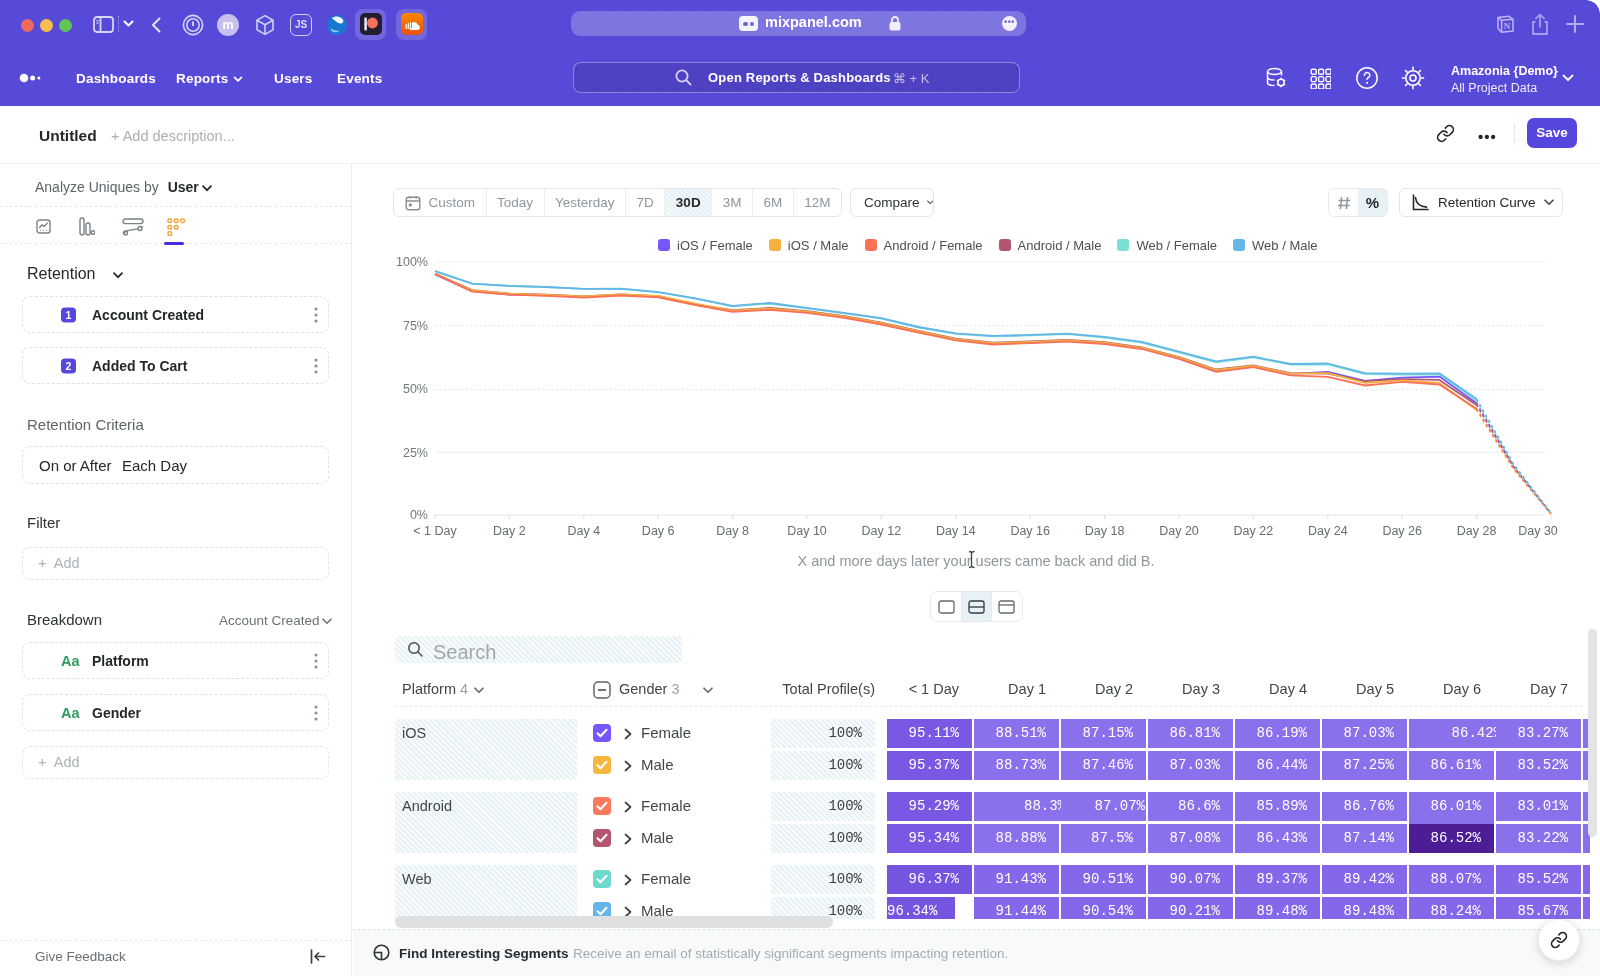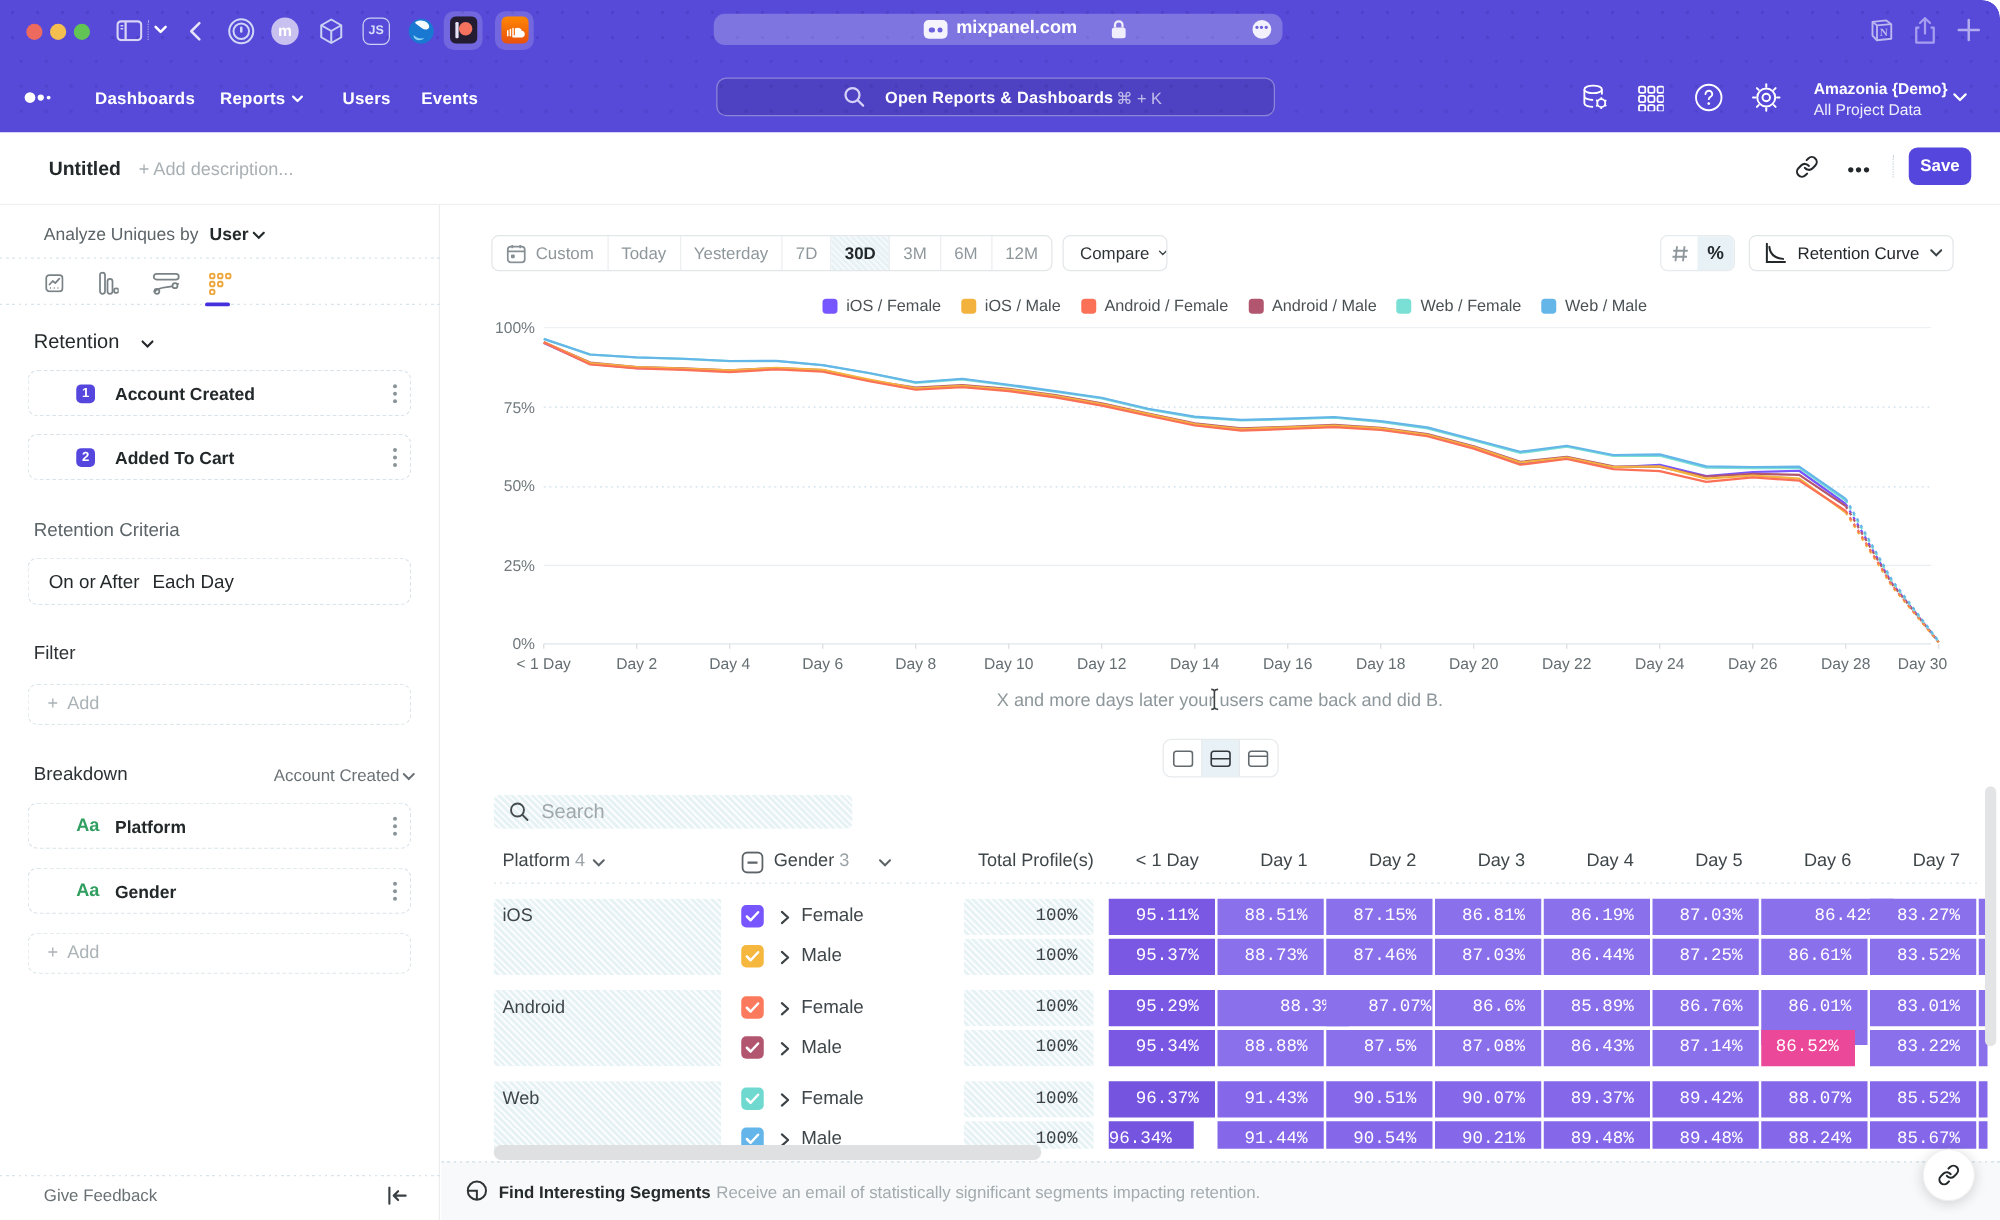--- a/index.html
+++ b/index.html
@@ -404,21 +404,21 @@
         <rect x="1" y="1" width="15" height="12" rx="2"></rect>
         <line x1="1" y1="5" x2="16" y2="5"></line>
       </svg>
     </div>
   </div>
 <div class="skel" style="left:395px;top:636px;width:287px;height:27px;border-radius:5px"></div>
 <svg class="abs" style="left:407px;top:641px" width="17" height="17" viewBox="0 0 17 17">
     <circle cx="7" cy="7" r="5.2" fill="none" stroke="#454c50" stroke-width="1.5"></circle>
     <line x1="11" y1="11" x2="15" y2="15" stroke="#454c50" stroke-width="1.5" stroke-linecap="round"></line>
   </svg>
-<div class="abs" style="left:433px;top:641px;font-size:16px;color:#a0a8ac">Search</div>
+<div class="abs" style="left:433px;top:641px;font-size:20px;color:#a0a8ac">Search</div>
 <div class="skel" style="left:395px;top:719px;width:182px;height:61px"></div>
 <div class="plat" style="left:402px;top:725px">iOS</div>
 <div class="skel" style="left:395px;top:792px;width:182px;height:61px"></div>
 <div class="plat" style="left:402px;top:798px">Android</div>
 <div class="skel" style="left:395px;top:865px;width:182px;height:61px"></div>
 <div class="plat" style="left:402px;top:871px">Web</div>
 <div class="skel" style="left:771px;top:719px;width:104px;height:29px"></div>
 <div class="tp" style="left:771px;top:719px;width:91px;height:29px;line-height:29px">100%</div>
 <div class="cb" style="left:593px;top:724px;background:#7856FF"><svg width="18" height="18" viewBox="0 0 18 18">
       <path d="M4.5 9.2l3 3 6-6.4" fill="none" stroke="#fff" stroke-width="2" stroke-linecap="round" stroke-linejoin="round"></path>
@@ -480,21 +480,21 @@
 <svg class="gch" style="left:624px;top:833px" width="8" height="12" viewBox="0 0 8 12">
     <path d="M1.5 1.5L6.5 6l-5 4.5" fill="none" stroke="#3c4246" stroke-width="1.7" stroke-linecap="round" stroke-linejoin="round"></path>
   </svg>
 <div class="glab" style="left:641px;top:829px">Male</div>
 <div class="cell" style="left:887px;top:824px;width:85px;height:29px;line-height:29px;background:#7a58e3;padding-right:13px">95.34%</div>
 <div class="cell" style="left:974px;top:824px;width:85px;height:29px;line-height:29px;background:#8b70ec;padding-right:13px">88.88%</div>
 <div class="cell" style="left:1061px;top:824px;width:85px;height:29px;line-height:29px;background:#8b70ec;padding-right:13px">87.5%</div>
 <div class="cell" style="left:1148px;top:824px;width:85px;height:29px;line-height:29px;background:#8b70ec;padding-right:13px">87.08%</div>
 <div class="cell" style="left:1235px;top:824px;width:85px;height:29px;line-height:29px;background:#8b70ec;padding-right:13px">86.43%</div>
 <div class="cell" style="left:1322px;top:824px;width:85px;height:29px;line-height:29px;background:#8b70ec;padding-right:13px">87.14%</div>
-<div class="cell" style="left:1409px;top:824px;width:75px;height:29px;line-height:29px;background:#ec4899;padding-right:13px">86.52%</div>
+<div class="cell" style="left:1409px;top:824px;width:85px;height:29px;line-height:29px;background:#4c1d95;padding-right:13px">86.52%</div>
 <div class="cell" style="left:1496px;top:824px;width:85px;height:29px;line-height:29px;background:#8b70ec;padding-right:13px">83.22%</div>
 <div class="cell" style="left:1583px;top:824px;width:7px;height:29px;line-height:29px;background:#8b70ec;padding-right:0px"></div>
 <div class="skel" style="left:771px;top:865px;width:104px;height:29px"></div>
 <div class="tp" style="left:771px;top:865px;width:91px;height:29px;line-height:29px">100%</div>
 <div class="cb" style="left:593px;top:870px;background:#6FD9CF"><svg width="18" height="18" viewBox="0 0 18 18">
       <path d="M4.5 9.2l3 3 6-6.4" fill="none" stroke="#fff" stroke-width="2" stroke-linecap="round" stroke-linejoin="round"></path>
     </svg></div>
 <svg class="gch" style="left:624px;top:874px" width="8" height="12" viewBox="0 0 8 12">
     <path d="M1.5 1.5L6.5 6l-5 4.5" fill="none" stroke="#3c4246" stroke-width="1.7" stroke-linecap="round" stroke-linejoin="round"></path>
   </svg>

